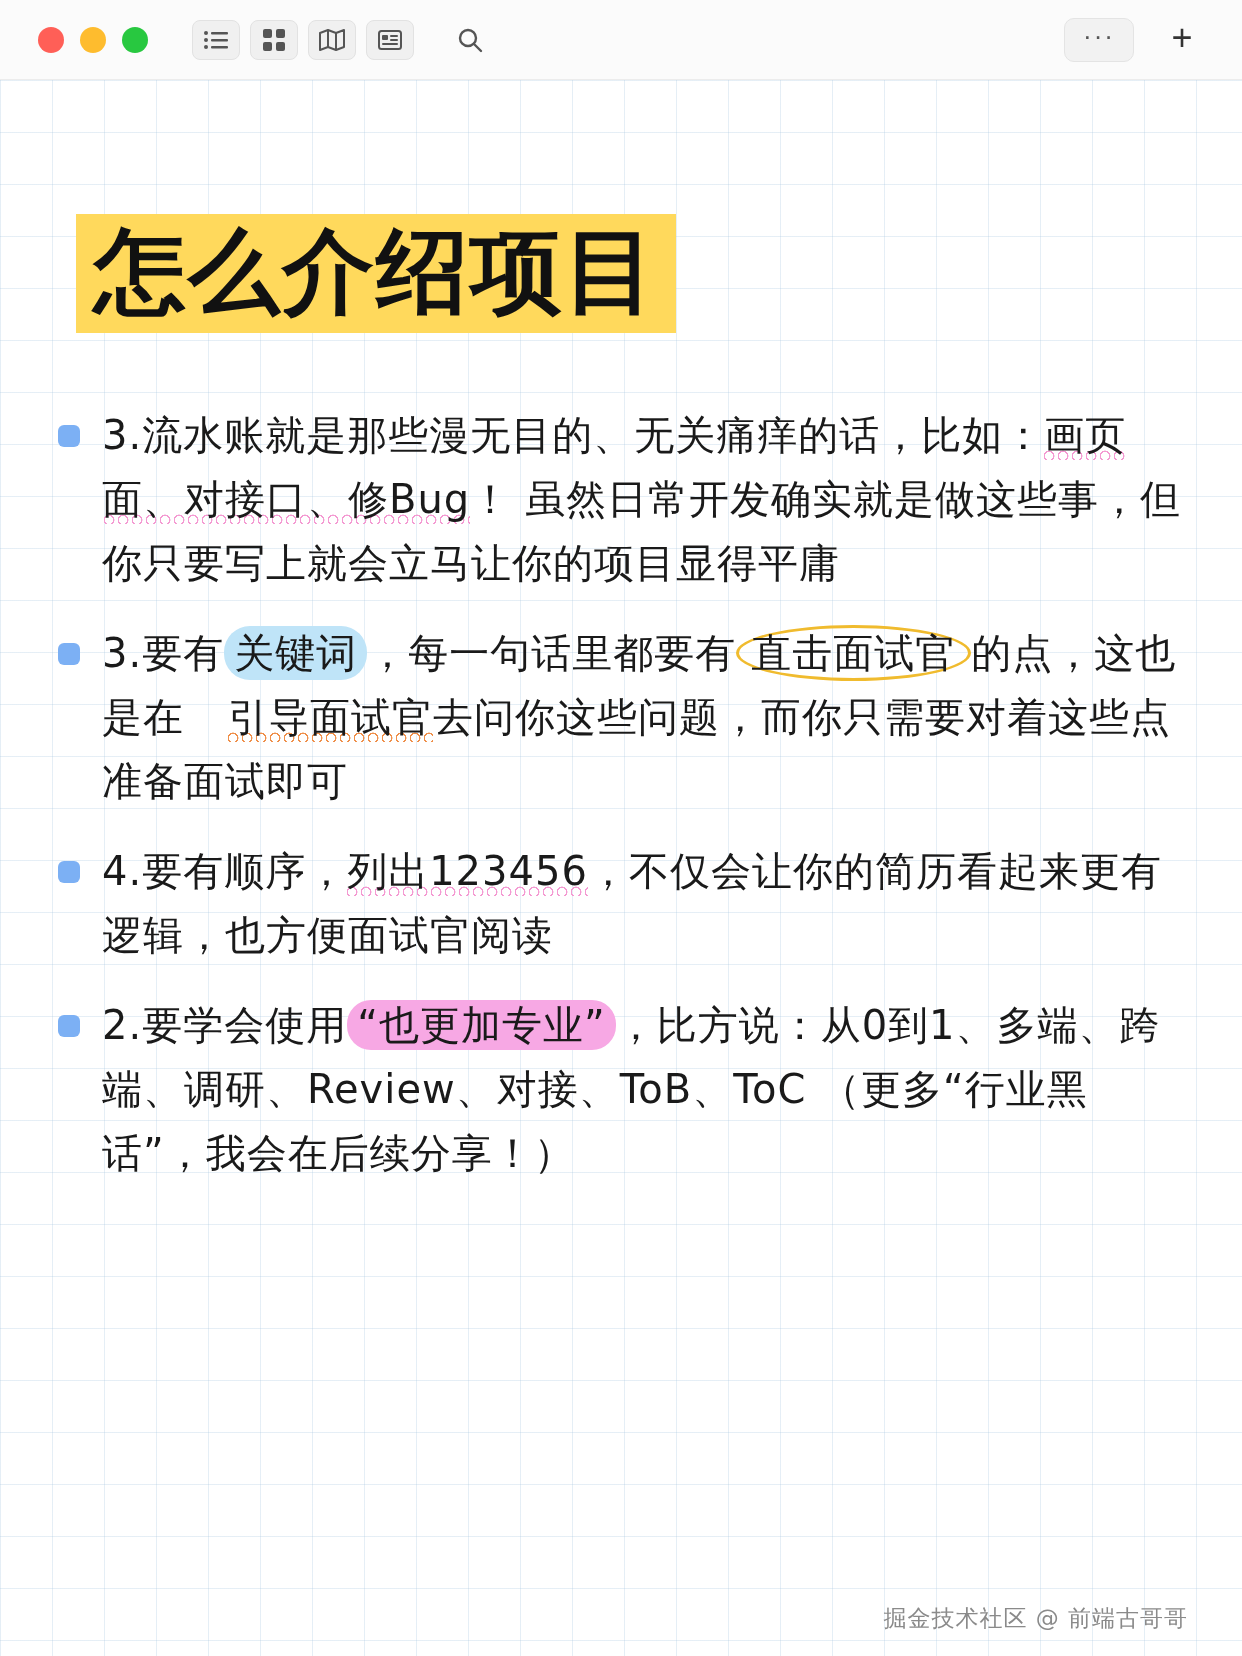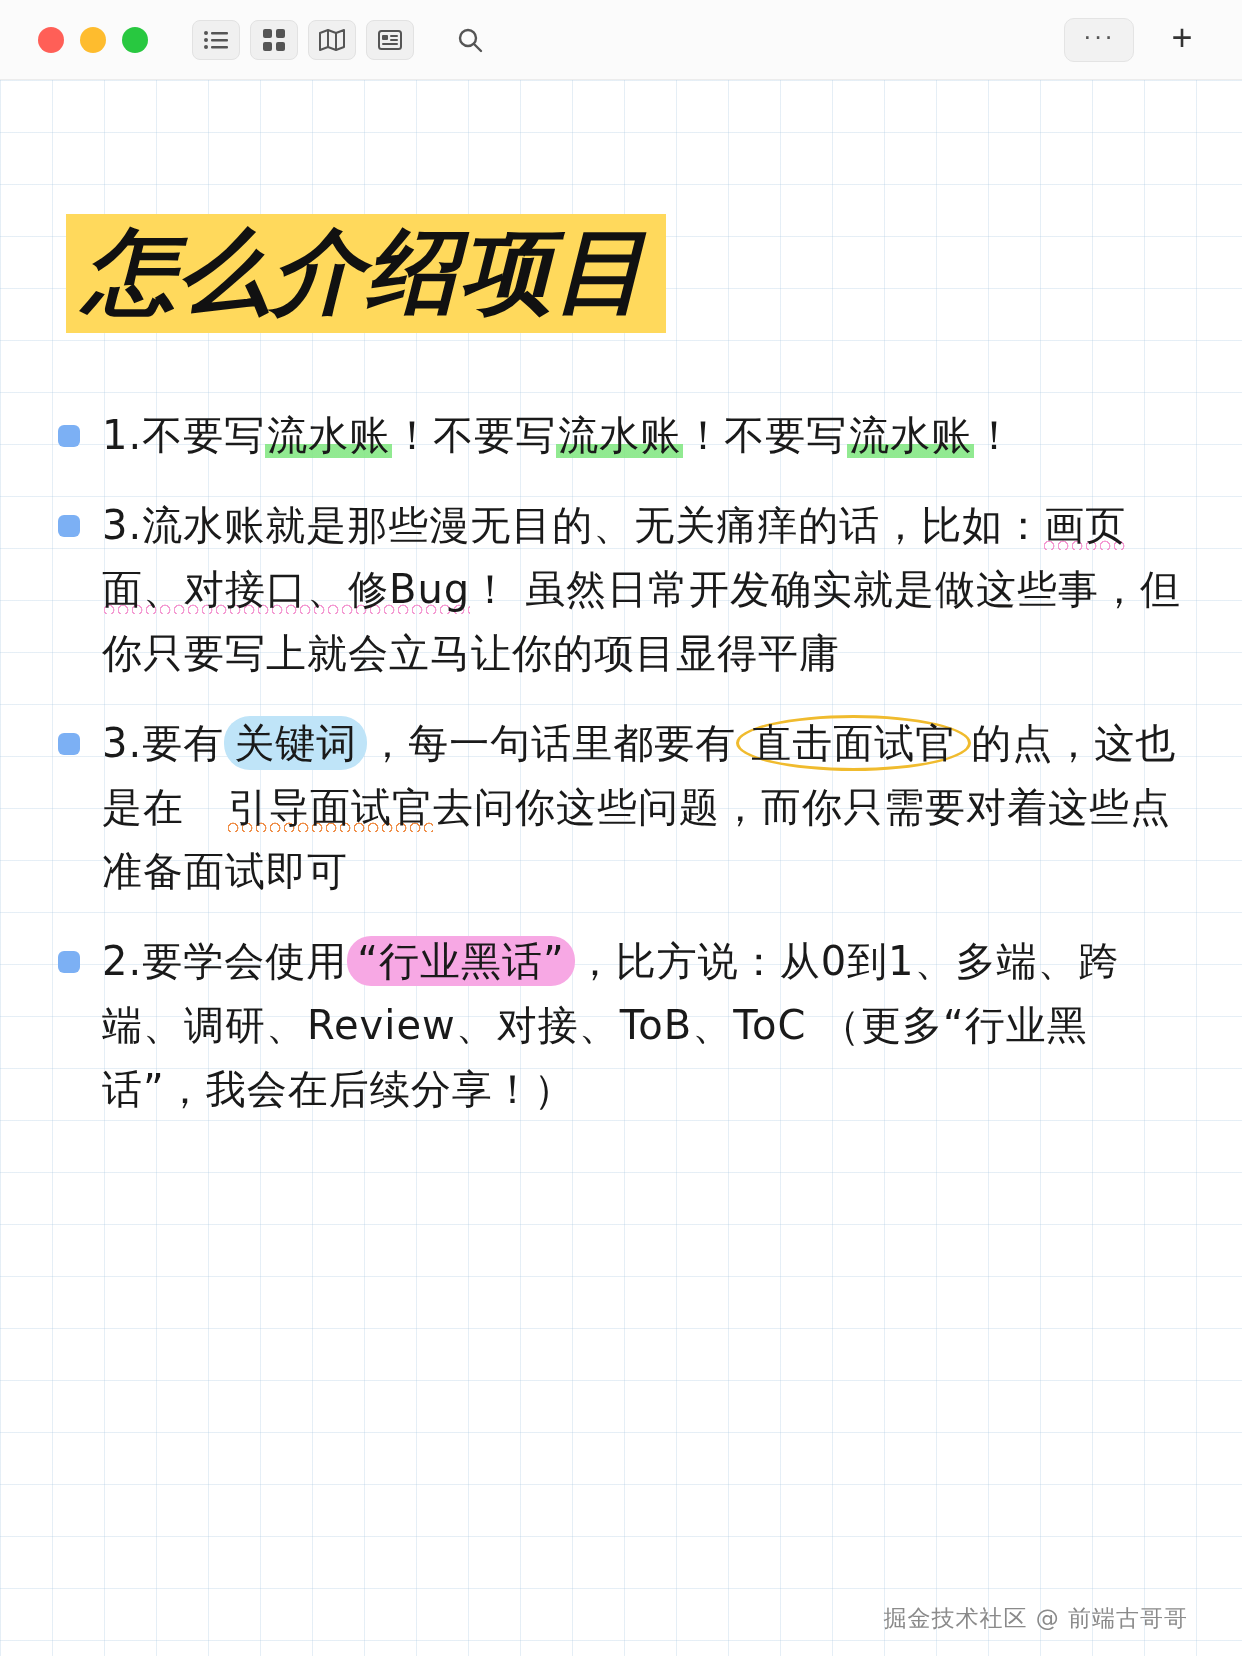--- a/index.html
+++ b/index.html
@@ -115,23 +115,22 @@
       repeating-linear-gradient(to bottom, rgba(170,200,225,0.30) 0 1px, transparent 1px 52px),
       #ffffff;
     overflow: hidden;
     padding: 0 52px;
     box-sizing: border-box;
   }
 
   
   .title-wrap {
     margin-top: 134px;
-    margin-left: 14px;
+    margin-left: 24px;
     display: inline-block;
-    font-style: italic;
   }
   .title-hl {
     display: inline-block;
     background: #ffd95c;
     padding: 10px 18px 12px 18px;
   }
   .title-text {
     font-family: "DejaVu Sans", sans-serif;
     font-weight: bold;
     font-size: 92px;
@@ -301,35 +300,35 @@
 
   <div class="note">
 
     <div class="title-wrap">
       <span class="title-hl">
         <span class="title-text">怎么介绍项目</span>
       </span>
     </div>
 
     <div class="list" id="note-list">
-        <div class="item">
-          <span class="bullet"></span>
-          <div class="item-body"><span>1.不要写</span><span class="mk-green">流水账</span><span>！不要写</span><span class="mk-green">流水账</span><span>！不要写</span><span class="mk-green">流水账</span><span>！</span></div>
-        </div>
         <div class="item">
           <span class="bullet"></span>
           <div class="item-body"><span>3.流水账就是那些漫无目的、无关痛痒的话，比如：</span><span class="mk-pinkwave">画页面、对接口、修Bug</span><span>！ 虽然日常开发确实就是做这些事，但你只要写上就会立马让你的项目显得平庸</span></div>
         </div>
         <div class="item">
           <span class="bullet"></span>
           <div class="item-body"><span>3.要有</span><span class="mk-bluehl">关键词</span><span>，每一句话里都要有</span><span class="mk-circle">直击面试官</span><span>的点，这也是在</span><span class="mk-orangewave">引导面试官</span><span>去问你这些问题，而你只需要对着这些点准备面试即可</span></div>
         </div>
         <div class="item">
           <span class="bullet"></span>
-          <div class="item-body"><span>2.要学会使用</span><span class="mk-magenta">“行业黑话”</span><span>，比方说：从0到1、多端、跨端、调研、Review、对接、ToB、ToC （更多“行业黑话”，我会在后续分享！）</span></div>
+          <div class="item-body"><span>4.要有顺序，</span><span class="mk-pinkwave">列出123456</span><span>，不仅会让你的简历看起来更有逻辑，也方便面试官阅读</span></div>
         </div>
+        <div class="item">
+          <span class="bullet"></span>
+          <div class="item-body"><span>2.要学会使用</span><span class="mk-magenta">“也更加专业”</span><span>，比方说：从0到1、多端、跨端、调研、Review、对接、ToB、ToC （更多“行业黑话”，我会在后续分享！）</span></div>
+        </div>
       </div>
 
     <div class="watermark">掘金技术社区 @ 前端古哥哥</div>
 
   </div>
 
 </div>
 
 </body></html>

